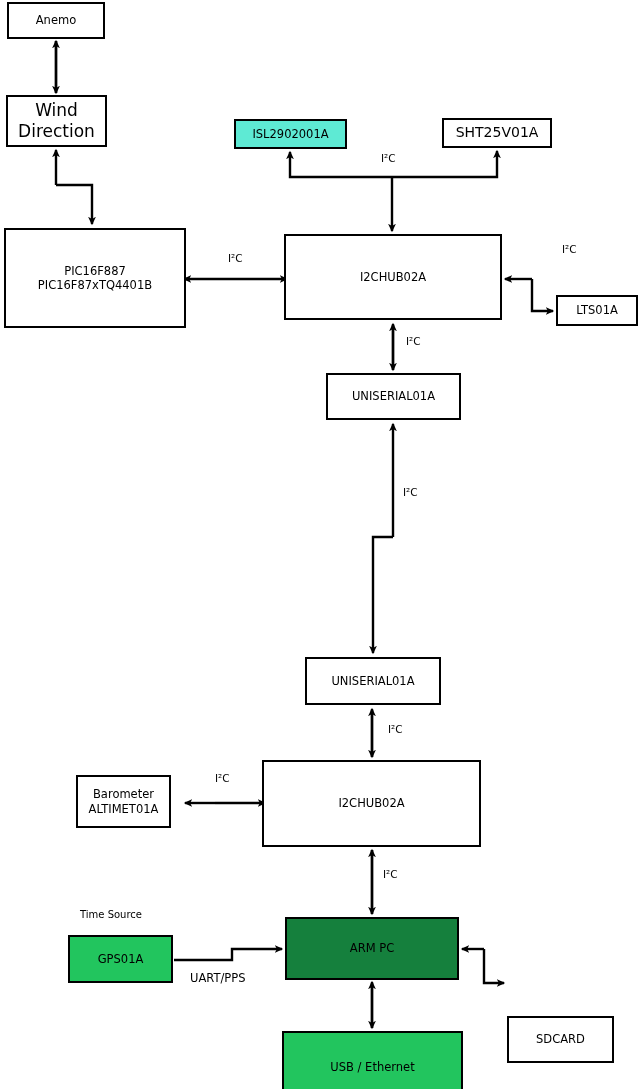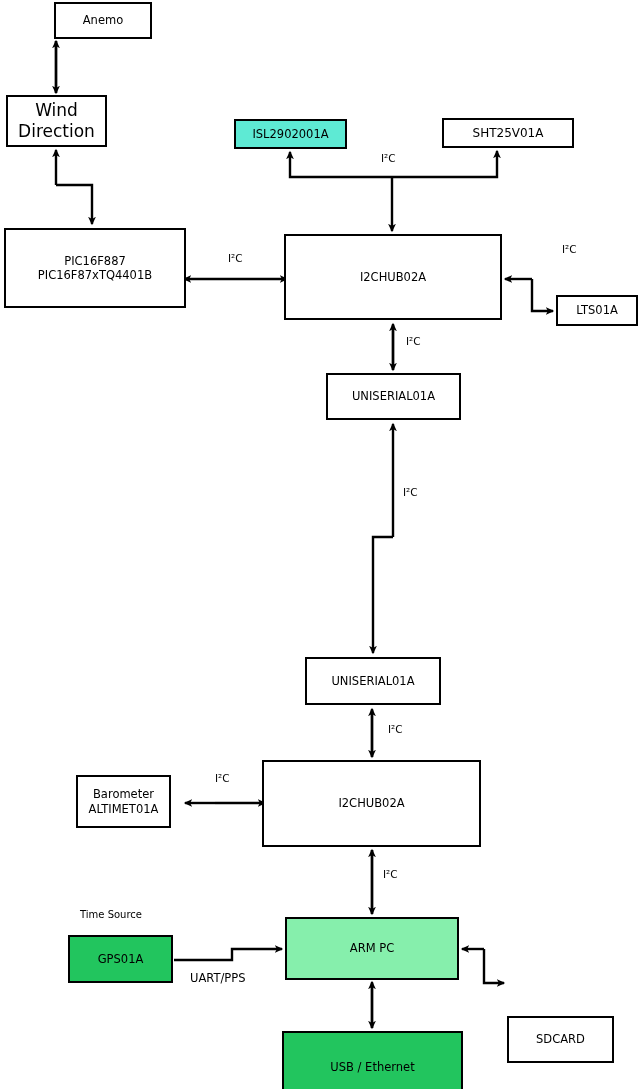--- a/index.html
+++ b/index.html
@@ -61,35 +61,35 @@
       <path d="M174,960 L232,960 L232,949 L282,949" marker-end="url(#ah)"></path>
 
       <path d="M484,949 L462,949" marker-end="url(#ah)"></path>
       <path d="M484,949 L484,983 L504,983" marker-end="url(#ah)"></path>
 
       <line x1="372" y1="983" x2="372" y2="1028" marker-end="url(#ah)"></line>
       <line x1="372" y1="1028" x2="372" y2="982" marker-end="url(#ah)"></line>
     </g>
   </svg>
 
-  <div class="node" id="n-anemo" style="left: 7px; top: 2px; width: 98px; height: 37px; font-size: 11.5px; border-color: rgb(0, 0, 0); background: rgb(255, 255, 255); margin-left: 47px;">
+  <div class="node" id="n-anemo" style="left: 7px; top: 2px; width: 98px; height: 37px; font-size: 11.5px; border-color: rgb(0, 0, 0); background: rgb(255, 255, 255);">
     <span class="lbl">Anemo</span>
   </div>
   <div class="node" id="n-wind" style="left: 6px; top: 95px; width: 101px; height: 52px; font-size: 17px; border-color: rgb(0, 0, 0); background: rgb(255, 255, 255);">
     <span class="lbl">Wind
 Direction</span>
   </div>
-  <div class="node" id="n-pic" style="left: 4px; top: 228px; width: 182px; height: 80px; font-size: 11.5px; border-color: rgb(0, 0, 0); background: rgb(255, 255, 255);">
+  <div class="node" id="n-pic" style="left: 4px; top: 228px; width: 182px; height: 100px; font-size: 11.5px; border-color: rgb(0, 0, 0); background: rgb(255, 255, 255);">
     <span class="lbl">PIC16F887
 PIC16F87xTQ4401B</span>
   </div>
   <div class="node" id="n-isl" style="left: 234px; top: 119px; width: 113px; height: 30px; font-size: 11.5px; border-color: rgb(0, 0, 0); background: #5eead4;">
     <span class="lbl">ISL2902001A</span>
   </div>
-  <div class="node" id="n-sht" style="left: 442px; top: 118px; width: 132px; height: 30px; font-size: 12px; border-color: rgb(0, 0, 0); background: rgb(255, 255, 255);">
+  <div class="node" id="n-sht" style="left: 442px; top: 118px; width: 110px; height: 30px; font-size: 14px; border-color: rgb(0, 0, 0); background: rgb(255, 255, 255);">
     <span class="lbl">SHT25V01A</span>
   </div>
   <div class="node" id="n-hub_top" style="left: 284px; top: 234px; width: 218px; height: 86px; font-size: 11.5px; border-color: rgb(0, 0, 0); background: rgb(255, 255, 255);">
     <span class="lbl">I2CHUB02A</span>
   </div>
   <div class="node" id="n-lts" style="left: 556px; top: 295px; width: 82px; height: 31px; font-size: 11.5px; border-color: rgb(0, 0, 0); background: rgb(255, 255, 255); text-align: right;">
     <span class="lbl">LTS01A</span>
   </div>
   <div class="node" id="n-uniserial_up" style="left: 326px; top: 373px; width: 135px; height: 47px; font-size: 11.5px; border-color: rgb(0, 0, 0); background: rgb(255, 255, 255);">
     <span class="lbl">UNISERIAL01A</span>
@@ -100,21 +100,21 @@
   <div class="node" id="n-hub_bot" style="left: 262px; top: 760px; width: 219px; height: 87px; font-size: 11.5px; border-color: rgb(0, 0, 0); background: rgb(255, 255, 255);">
     <span class="lbl">I2CHUB02A</span>
   </div>
   <div class="node" id="n-barometer" style="left: 76px; top: 775px; width: 95px; height: 53px; font-size: 11.5px; border-color: rgb(0, 0, 0); background: rgb(255, 255, 255);">
     <span class="lbl">Barometer
 ALTIMET01A</span>
   </div>
   <div class="node" id="n-gps" style="left: 68px; top: 935px; width: 105px; height: 48px; font-size: 11.5px; border-color: rgb(0, 0, 0); background: #22c55e;">
     <span class="lbl">GPS01A</span>
   </div>
-  <div class="node" id="n-armpc" style="left: 285px; top: 917px; width: 174px; height: 63px; font-size: 11.5px; border-color: rgb(0, 0, 0); background: #86efac;">
+  <div class="node" id="n-armpc" style="left: 285px; top: 917px; width: 174px; height: 63px; font-size: 11.5px; border-color: rgb(0, 0, 0); background: #15803d;">
     <span class="lbl">ARM PC</span>
   </div>
   <div class="node" id="n-sdcard" style="left: 507px; top: 1016px; width: 107px; height: 47px; font-size: 11.5px; border-color: rgb(0, 0, 0); background: rgb(255, 255, 255);">
     <span class="lbl">SDCARD</span>
   </div>
   <div class="node" id="n-usb" style="left: 282px; top: 1031px; width: 181px; height: 72px; font-size: 11.5px; border-color: rgb(0, 0, 0); background: #22c55e;">
     <span class="lbl">USB / Ethernet</span>
   </div>
 
   <div class="free-label" id="e-lbl_i2c_topbus" style="left: 381px; top: 152px; font-size: 10.5px;">I²C</div>

